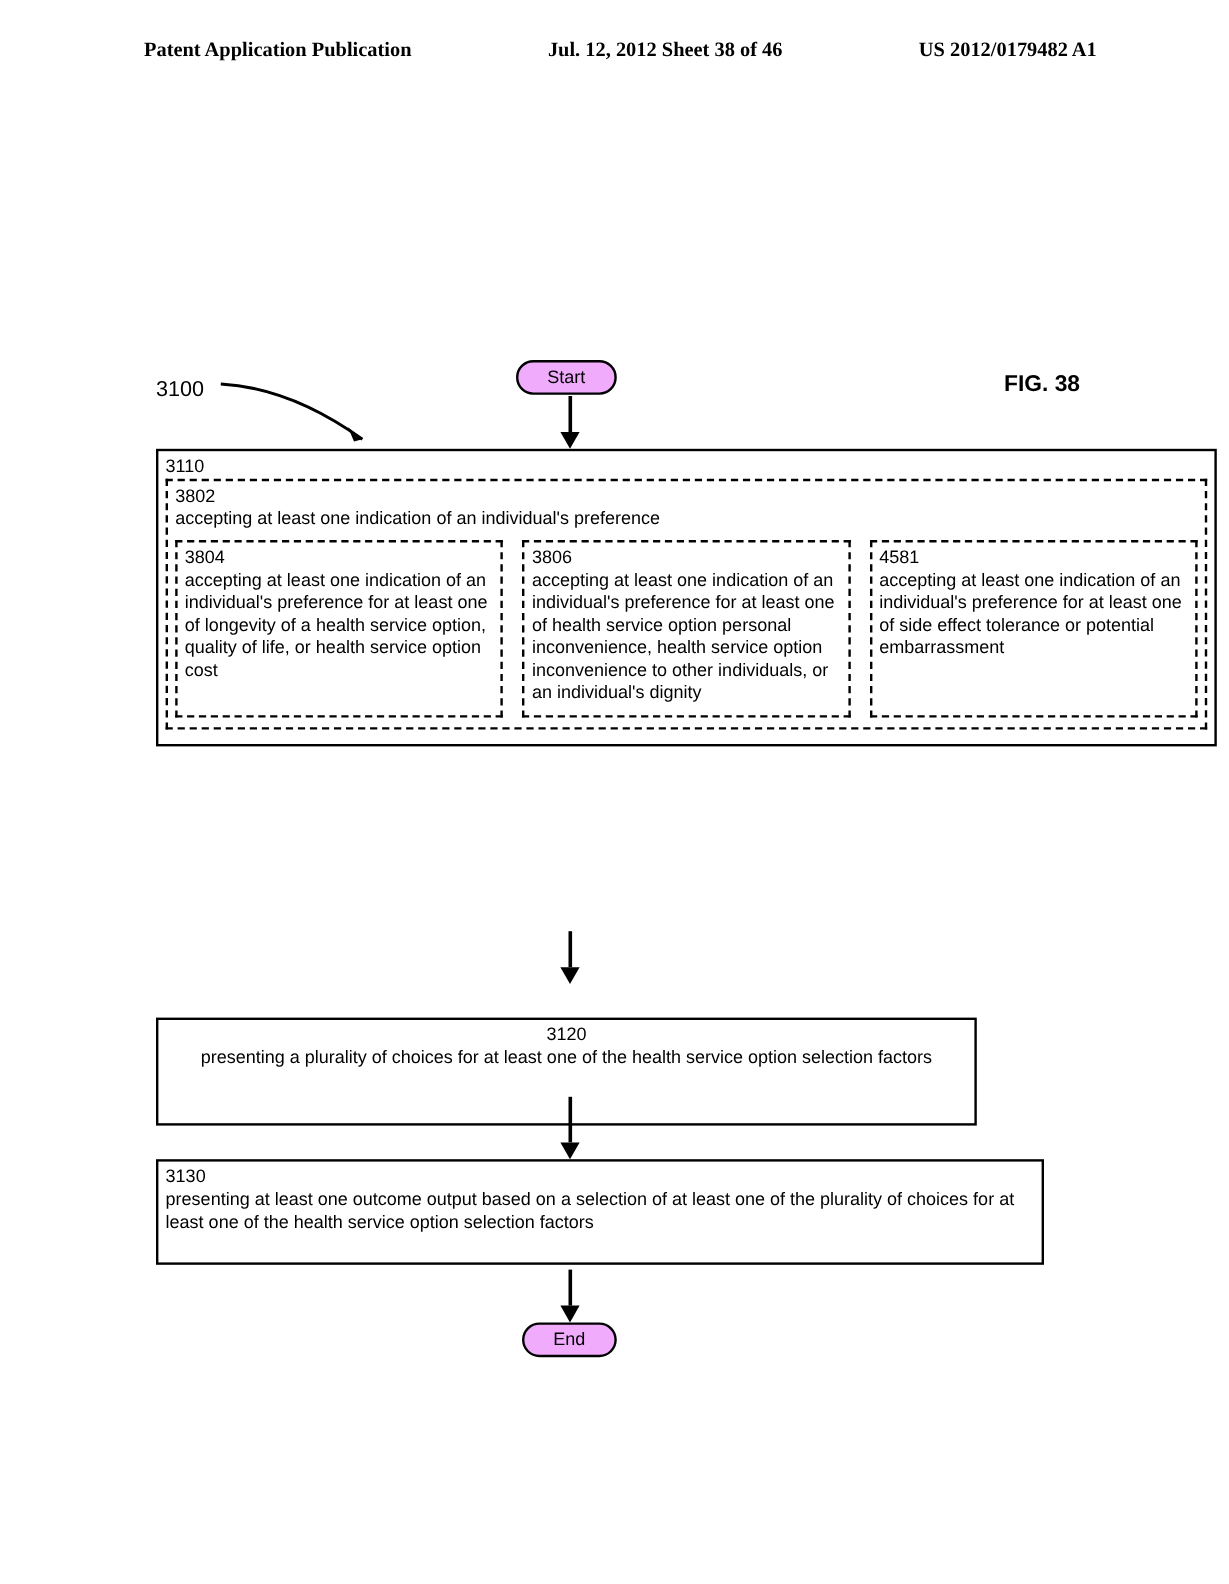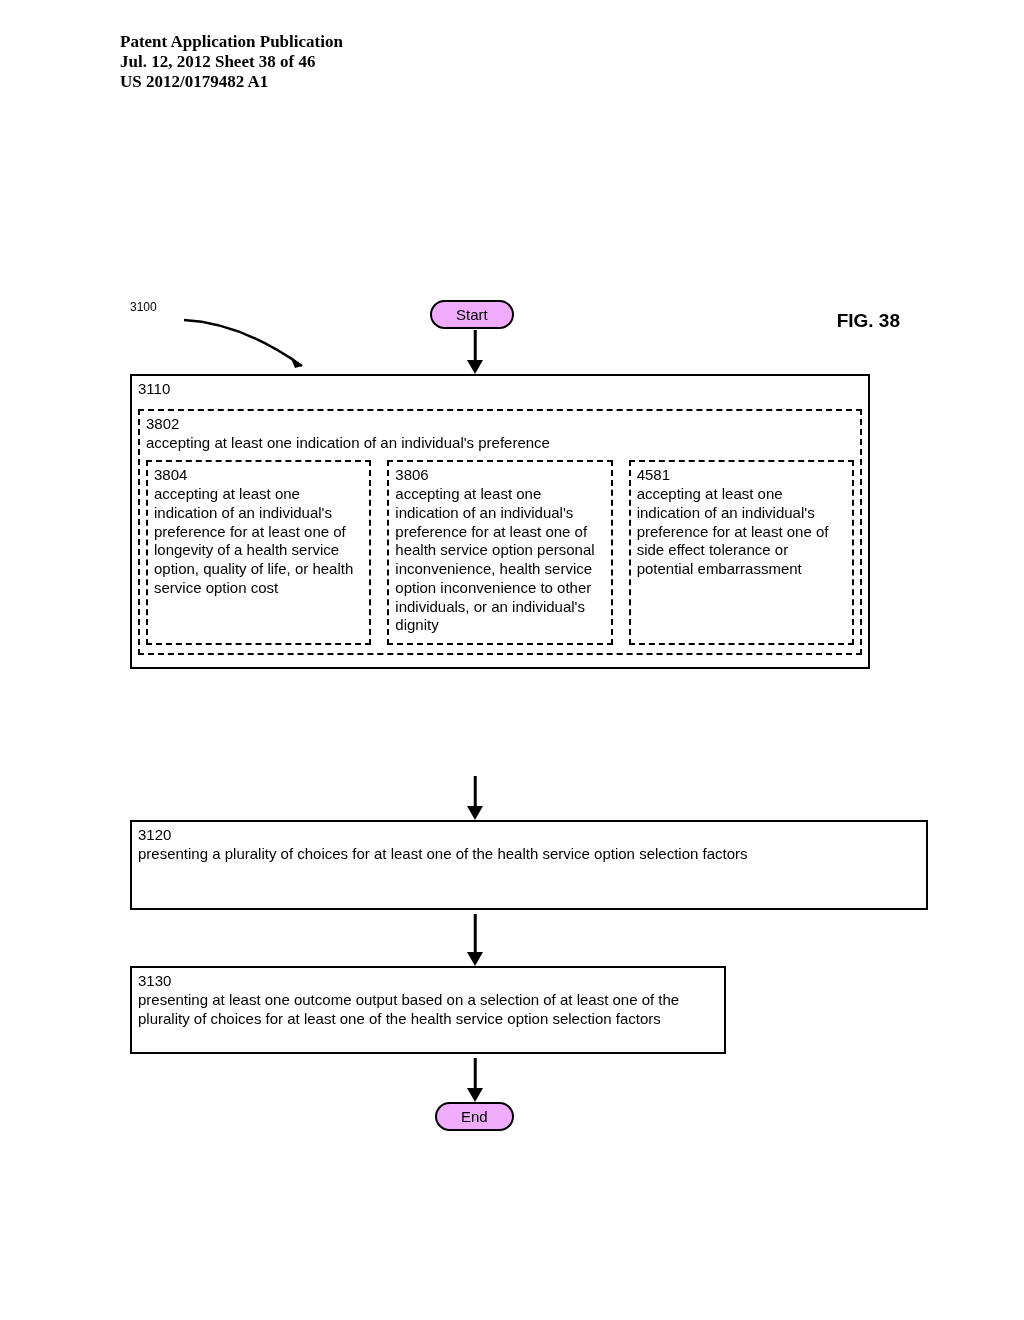--- a/index.html
+++ b/index.html
@@ -13,40 +13,39 @@
     color: #000;
     position: relative;
   }
   .page-header {
     display: flex;
     justify-content: space-between;
     padding: 32px 110px 0 120px;
     font-family: "Times New Roman", serif;
     font-size: 17px;
     font-weight: bold;
-    flex-direction: column;
   }
   .figure-area {
     position: absolute;
     left: 130px;
     top: 300px;
     width: 770px;
   }
   .fig-label {
     position: absolute;
     right: 0;
     top: 10px;
     font-weight: bold;
     font-size: 19px;
   }
   .ref3100 {
     position: absolute;
     left: 0;
-    top: 0;
-    font-size: 12px;
+    top: 14px;
+    font-size: 18px;
   }
   .lead-line {
     position: absolute;
     left: 52px;
     top: 18px;
   }
   .start-oval, .end-oval {
     position: absolute;
     border: 2.5px solid #000;
     border-radius: 20px;
@@ -118,24 +117,24 @@
 
   <div class="start-oval" style="left:300px; top:0;">
     <span>Start</span>
   </div>
 
   <div class="arrow" style="left:345px; top:30px; height:44px;">
     <div class="shaft" style="height:30px;"></div>
     <div class="head" style="top:30px;"></div>
   </div>
 
-  <div class="solid-box" style="left:0; top:74px; width:740px;">
+  <div class="solid-box" style="left:0; top:74px; width:884px;">
     <div class="refnum">3110</div>
 
-    <div class="dashed-box" style="margin-top:10px;">
+    <div class="dashed-box" style="">
       <div class="refnum">3802</div>
       <div>accepting at least one indication of an individual's preference</div>
 
       <div class="inner-row">
         <div class="dashed-box">
           <div class="refnum">3804</div>
           <div>accepting at least one indication of an individual's preference for at least one of longevity of a health service option, quality of life, or health service option cost</div>
         </div>
         <div class="dashed-box">
           <div class="refnum">3806</div>
@@ -147,31 +146,31 @@
         </div>
       </div>
     </div>
   </div>
 
   <div class="arrow" style="left:345px; top:476px; height:44px;">
     <div class="shaft" style="height:30px;"></div>
     <div class="head" style="top:30px;"></div>
   </div>
 
-  <div class="solid-box" style="left:0; top:520px; width:798px; min-height:90px;">
+  <div class="solid-box" style="left:0; top:548px; width:684px; min-height:90px;text-align:center;">
     <div class="refnum">3120</div>
     <div>presenting a plurality of choices for at least one of the health service option selection factors</div>
   </div>
 
   <div class="arrow" style="left:345px; top:614px; height:52px;">
     <div class="shaft" style="height:38px;"></div>
     <div class="head" style="top:38px;"></div>
   </div>
 
-  <div class="solid-box" style="left:0; top:666px; width:596px; min-height:88px;">
+  <div class="solid-box" style="left:0; top:666px; width:740px; min-height:88px;">
     <div class="refnum">3130</div>
     <div>presenting at least one outcome output based on a selection of at least one of the plurality of choices for at least one of the health service option selection factors</div>
   </div>
 
   <div class="arrow" style="left:345px; top:758px; height:44px;">
     <div class="shaft" style="height:30px;"></div>
     <div class="head" style="top:30px;"></div>
   </div>
 
   <div class="end-oval" style="left:305px; top:802px;">

